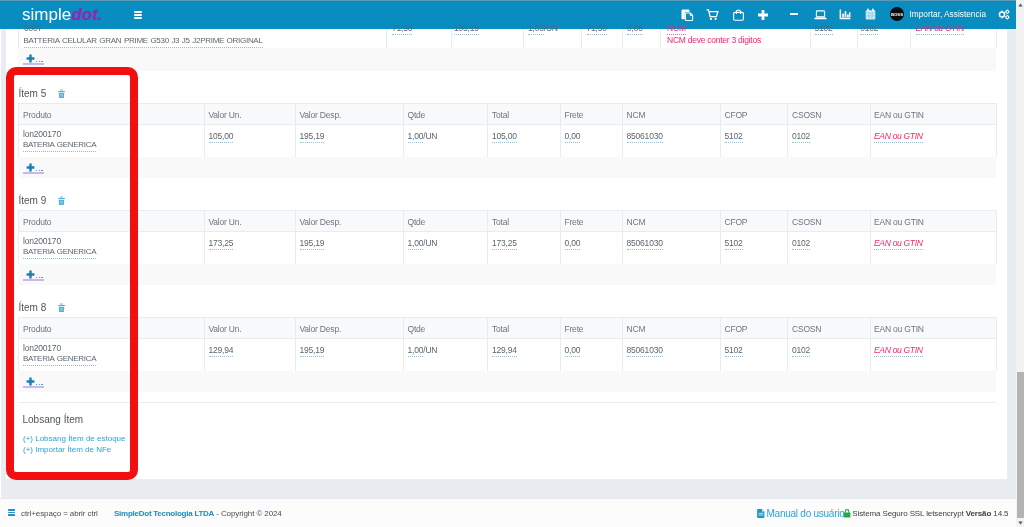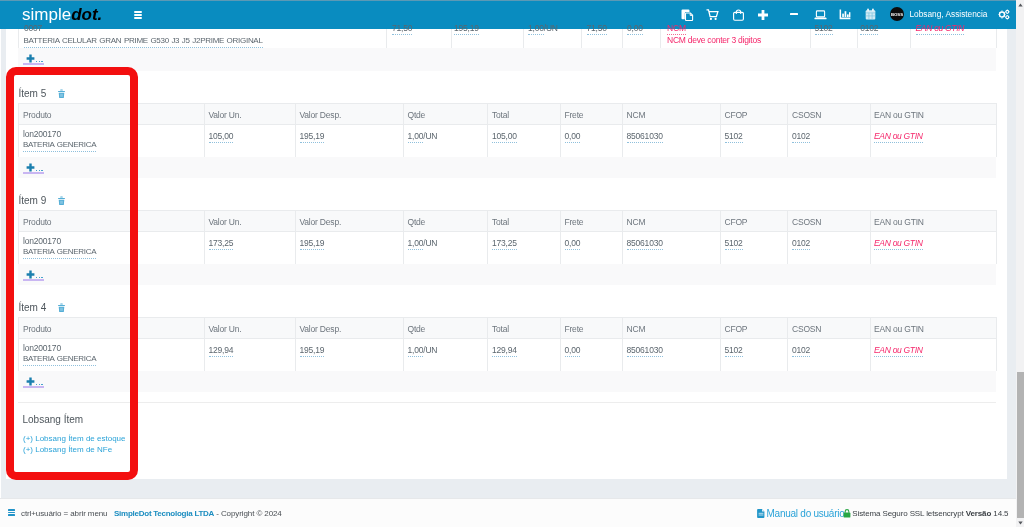--- a/index.html
+++ b/index.html
@@ -16,21 +16,21 @@
 .hb { position:absolute; height:1px; background:#e9ebed; }
 .title { position:absolute; font-size:10px; line-height:11px; color:#4e565c; white-space:nowrap; }
 .link { position:absolute; font-size:8px; line-height:9px; color:#2ba3d8; white-space:nowrap; }
 svg { position:absolute; display:block; }
 </style></head>
 <body>
 
 <div class="a" style="left:1px; top:28.5px; width:1015px; height:469.5px; background:#e9edf1;"></div>
 <div class="a" style="left:6px; top:28.5px; width:1001px; height:450.5px; background:#fff;"></div>
 <div class="a" style="left:0; top:0; width:1016px; height:28.5px; background:#098cc0; border-top:1.4px solid #5c99b5;"></div>
-<div class="a" style="left:22px; top:6.2px; font-size:17px; line-height:17px; color:#fff;">simple<span style="color:#000000; font-weight:bold; font-style:italic;">dot.</span></div>
+<div class="a" style="left:22px; top:6.2px; font-size:17px; line-height:17px; color:#fff;">simple<span style="color:#a21caf; font-weight:bold; font-style:italic;">dot.</span></div>
 <div class="a" style="left:133.8px; top:11.3px; width:8px; height:1.5px; background:#fff; border-radius:1px;"></div>
 <div class="a" style="left:133.8px; top:14.3px; width:8px; height:1.5px; background:#fff; border-radius:1px;"></div>
 <div class="a" style="left:133.8px; top:17.3px; width:8px; height:1.5px; background:#fff; border-radius:1px;"></div>
 <svg class="a" style="left:681px; top:8px;" width="13" height="13" viewBox="0 0 13 13">
 <path fill="#fff" d="M1.5 1.5 h6 a1 1 0 0 1 1 1 v1.5 h-3.5 a1.2 1.2 0 0 0 -1.2 1.2 v6 H1.5 a1 1 0 0 1 -1 -1 v-7.7 a1 1 0 0 1 1 -1 z"></path>
 <path fill="none" stroke="#fff" stroke-width="1.1" d="M5.2 5 h4.2 l2.2 2.2 v4.6 a0.7 0.7 0 0 1 -0.7 0.7 h-5.7 a0.7 0.7 0 0 1 -0.7 -0.7 v-6.1 a0.7 0.7 0 0 1 0.7 -0.7 z"></path>
 <path fill="none" stroke="#fff" stroke-width="1" d="M9.2 5.2 v2.2 h2.2"></path>
 </svg>
 <svg class="a" style="left:706px; top:8.5px;" width="13" height="12" viewBox="0 0 13 12">
 <path fill="none" stroke="#fff" stroke-width="1.25" d="M0.5 0.9 h2 l1.6 6.6 h6.3 l1.5 -4.9 h-8.6"></path>
@@ -59,21 +59,21 @@
 <svg class="a" style="left:864.5px; top:8px;" width="11" height="12" viewBox="0 0 11 12">
 <rect x="0.7" y="2.2" width="9.6" height="9.2" rx="1" fill="#ffffff" opacity="0.82"></rect>
 <rect x="2.3" y="0.6" width="1.5" height="2.6" rx="0.6" fill="#fff"></rect>
 <rect x="7.2" y="0.6" width="1.5" height="2.6" rx="0.6" fill="#fff"></rect>
 <path stroke="#7cc4e0" stroke-width="0.7" fill="none" d="M0.7 4.9 h9.6 M3.9 4.9 v6.5 M7.1 4.9 v6.5 M0.7 7.9 h9.6"></path>
 </svg>
 <svg class="a" style="left:889.5px; top:7.3px;" width="14" height="14" viewBox="0 0 14 14">
 <circle cx="7" cy="7" r="7" fill="#0c0c0c"></circle>
 <text x="7" y="8.7" text-anchor="middle" font-size="4.3" font-weight="bold" fill="#ffffff" font-family="Liberation Sans">BOSS</text>
 </svg>
-<div class="a" style="left:909.5px; top:9.8px; font-size:8.3px; line-height:9px; color:#fff;">Lobsang, Assistencia</div>
+<div class="a" style="left:909.5px; top:9.8px; font-size:8.3px; line-height:9px; color:#fff;">Importar, Assistencia</div>
 <svg class="a" style="left:997.5px; top:9px;" width="12" height="11" viewBox="0 0 12 11">
 <g fill="none" stroke="#fff">
 <circle cx="4" cy="5.5" r="2.5" stroke-width="1.4"></circle>
 <path stroke-width="1.2" d="M4 1.6 v1 M4 8.4 v1 M0.6 5.5 h1 M6.4 5.5 h1 M1.6 3.1 l0.7 0.7 M5.7 7.2 l0.7 0.7 M1.6 7.9 l0.7 -0.7 M5.7 3.8 l0.7 -0.7"></path>
 <circle cx="9.3" cy="2.8" r="1.4" stroke-width="1.1"></circle>
 <path stroke-width="0.9" d="M9.3 0.6 v0.8 M9.3 4.2 v0.8 M7.1 2.8 h0.8 M10.7 2.8 h0.8"></path>
 <circle cx="9.3" cy="8.2" r="1.4" stroke-width="1.1"></circle>
 <path stroke-width="0.9" d="M9.3 6 v0.8 M9.3 9.6 v0.8 M7.1 8.2 h0.8 M10.7 8.2 h0.8"></path>
 </g>
 </svg>
@@ -198,21 +198,21 @@
 <div class="t" style="left:626.5px; top:238.5px;"><span class="du">85061030</span></div>
 <div class="t" style="left:724.5px; top:238.5px;"><span class="du">5102</span></div>
 <div class="t" style="left:792px; top:238.5px;"><span class="du">0102</span></div>
 <div class="t err it" style="left:874px; top:238.5px; letter-spacing:-0.3px;"><span class="du">EAN ou GTIN</span></div>
 <div class="a" style="left:18px; top:263.7px; width:978px; height:21.5px; background:#f9f9fa;"></div>
 <svg class="a" style="left:25.5px; top:269.7px;" width="9" height="9" viewBox="0 0 12 12">
 <path fill="#1b7fae" d="M4.4 0.8 h3.2 v3.6 H11.2 v3.2 H7.6 V11.2 H4.4 V7.6 H0.8 V4.4 h3.6 z"></path>
   </svg>
 <div class="a" style="left:36.0px; top:276.9px; width:7px; height:1.4px; background:repeating-linear-gradient(to right,#4aa3cc 0,#4aa3cc 1.4px,transparent 1.4px,transparent 2.6px);"></div>
 <div class="a" style="left:23.0px; top:279.2px; width:21px; height:1.9px; background:#c9b6f2;"></div>
-<div class="title" style="left:18.5px; top:301.5px;">Ítem 4</div>
+<div class="title" style="left:18.5px; top:301.5px;">Ítem 8</div>
 <svg class="a" style="left:56.5px; top:302.8px;" width="9" height="9.5" viewBox="0 0 12 13">
 <g fill="#55aed6">
       <rect x="1.2" y="2.6" width="9.6" height="1.6" rx="0.8"></rect>
 <rect x="4.2" y="0.8" width="3.6" height="1.4" rx="0.5"></rect>
 <path d="M2.2 5 h7.6 l-0.6 7 a0.9 0.9 0 0 1 -0.9 0.8 H3.7 a0.9 0.9 0 0 1 -0.9 -0.8 z"></path>
     </g>
 <path stroke="#aed9ee" stroke-width="0.7" fill="none" d="M4.4 6.5 l0.2 4.2 M6 6.5 v4.2 M7.6 6.5 l-0.2 4.2"></path>
 </svg>
 <div class="a" style="left:18px; top:317px; width:978px; height:22px; background:#f8f9fa; border-top:1px solid #e9ebed; border-bottom:1px solid #e9ebed;"></div>
 <div class="t lbl" style="left:23px; top:325px;">Produto</div>
@@ -250,26 +250,26 @@
 <div class="t err it" style="left:874px; top:345.5px; letter-spacing:-0.3px;"><span class="du">EAN ou GTIN</span></div>
 <div class="a" style="left:18px; top:370.7px; width:978px; height:21.5px; background:#f9f9fa;"></div>
 <svg class="a" style="left:25.5px; top:376.7px;" width="9" height="9" viewBox="0 0 12 12">
 <path fill="#1b7fae" d="M4.4 0.8 h3.2 v3.6 H11.2 v3.2 H7.6 V11.2 H4.4 V7.6 H0.8 V4.4 h3.6 z"></path>
   </svg>
 <div class="a" style="left:36.0px; top:383.9px; width:7px; height:1.4px; background:repeating-linear-gradient(to right,#4aa3cc 0,#4aa3cc 1.4px,transparent 1.4px,transparent 2.6px);"></div>
 <div class="a" style="left:23.0px; top:386.2px; width:21px; height:1.9px; background:#c9b6f2;"></div>
 <div class="hb" style="left:18px; top:401.5px; width:978px; background:#ededed;"></div>
 <div class="title" style="left:22.5px; top:413.5px;">Lobsang Ítem</div>
 <div class="link" style="left:23px; top:433.5px;">(+) Lobsang Ítem de estoque</div>
-<div class="link" style="left:23px; top:444.8px;">(+) Lobsang Ítem de NFe</div>
+<div class="link" style="left:23px; top:444.8px;">(+) Importar Ítem de NFe</div>
 <div class="a" style="left:0; top:498px; width:1016px; height:29px; background:#fcfcfc; border-top:1px solid #e6e8ea;"></div>
 <div class="a" style="left:7.6px; top:508.8px; width:7.4px; height:1.9px; background:#2293c8; border-radius:0.5px;"></div>
 <div class="a" style="left:7.6px; top:511.5px; width:7.4px; height:1.9px; background:#2293c8; border-radius:0.5px;"></div>
 <div class="a" style="left:7.6px; top:514.2px; width:7.4px; height:1.9px; background:#2293c8; border-radius:0.5px;"></div>
-<div class="t" style="left:21px; top:508.8px; font-size:8px; color:#4a4f54; letter-spacing:-0.1px;">ctrl+usuário = abrir menu</div>
+<div class="t" style="left:21px; top:508.8px; font-size:8px; color:#4a4f54; letter-spacing:-0.1px;">ctrl+espaço = abrir ctrl</div>
 <div class="t" style="left:114px; top:508.8px; font-size:8px; color:#4a4f54; letter-spacing:-0.1px;"><b style="color:#1b8dc0; letter-spacing:-0.25px;">SimpleDot Tecnologia LTDA</b> - Copyright © 2024</div>
 <svg class="a" style="left:756.5px; top:508.7px;" width="8" height="9" viewBox="0 0 8 9">
 <path fill="#2196c9" d="M1 0 h4 l2.4 2.4 V8 a0.9 0.9 0 0 1 -0.9 0.9 H1 A0.9 0.9 0 0 1 0.1 8 V0.9 A0.9 0.9 0 0 1 1 0 z"></path>
 <path fill="#fff" d="M5 0 v2.4 h2.4 z" opacity="0.85"></path>
 <path stroke="#fff" stroke-width="0.7" d="M1.6 4.3 h4.8 M1.6 6 h4.8"></path>
 </svg>
 <div class="t" style="left:766.5px; top:508.8px; font-size:10px; color:#2ba3d8; letter-spacing:-0.25px;">Manual do usuário</div>
 <svg class="a" style="left:843px; top:508.5px;" width="8" height="9" viewBox="0 0 8 9">
 <rect x="0.6" y="3.6" width="6.8" height="5" rx="0.9" fill="#28a745"></rect>
 <path fill="none" stroke="#28a745" stroke-width="1.1" d="M2.2 3.8 V2.4 a1.8 1.8 0 0 1 3.6 0 v1.4"></path>

